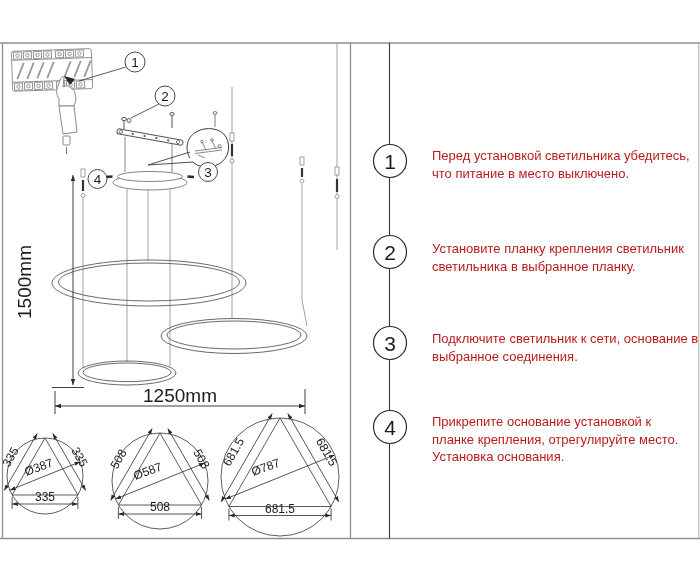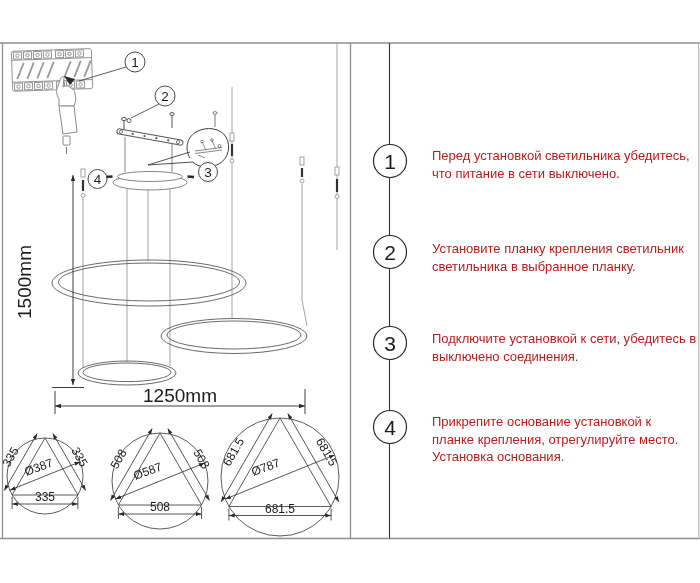--- a/index.html
+++ b/index.html
@@ -295,29 +295,29 @@
     </g>
     <g>
       <circle cx="390" cy="427" r="16.5" fill="#fff" stroke="#2a2a2a" stroke-width="1.2"></circle>
       <text class="step-digit" x="390" y="427" dy=".36em" text-anchor="middle">4</text>
     </g>
   </g>
 </svg>
 
 <div class="step-text" style="top:147px">
   <div>Перед установкой светильника убедитесь,</div>
-  <div>что питание в сети выключено.</div>
+  <div>что питание в место выключено.</div>
 </div>
 <div class="step-text" style="top:240px">
   <div>Установите планку крепления светильник</div>
   <div>светильника в выбранное планку.</div>
 </div>
 <div class="step-text" style="top:330px">
-  <div>Подключите установкой к сети, убедитесь в</div>
-  <div>выключено соединения.</div>
+  <div>Подключите светильник к сети, основание в</div>
+  <div>выбранное соединения.</div>
 </div>
 <div class="step-text" style="top:413px">
   <div>Прикрепите основание установкой к</div>
   <div>планке крепления, отрегулируйте место.</div>
   <div>Установка основания.</div>
 </div>
 
 </div>
 
 </body></html>

